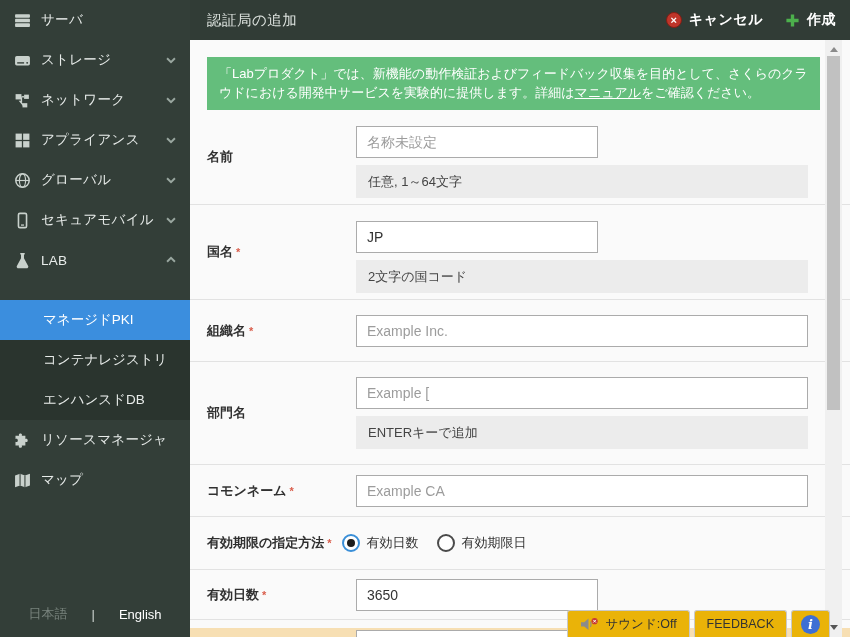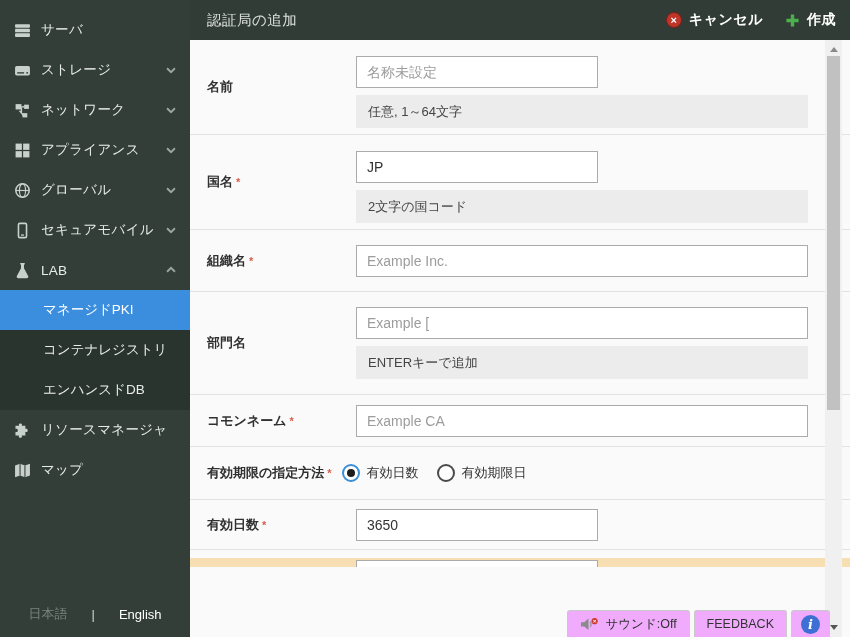--- a/index.html
+++ b/index.html
@@ -2,30 +2,30 @@
 <html><head>
 <meta charset="utf-8">
 <style>
   * { margin:0; padding:0; box-sizing:border-box; }
   html,body { width:850px; height:637px; overflow:hidden; }
   body { font-family:"Liberation Sans","DejaVu Sans",sans-serif; font-size:14px; }
   .app { position:relative; width:850px; height:637px; display:flex; background:#fff; }
 
   
   .sidebar { width:190px; height:637px; background:#333e38; flex:0 0 190px; position:relative; color:#dfe5e1; }
-  .nav { padding-top:10px; }
+  .nav { padding-top:0; }
   .nav-item { height:40px; display:flex; align-items:center; padding:0 12px 0 14px; cursor:pointer; }
   .nav-item .ic { width:17px; height:17px; margin-right:10px; color:#c9d1cc; flex:0 0 17px; }
   .nav-item .ic svg { width:17px; height:17px; display:block; }
   .nav-item .lbl { font-size:13.5px; color:#e8ecea; flex:1; letter-spacing:.3px; }
   .nav-item .chev { width:14px; height:14px; color:#9aa7a0; }
   .nav-item .chev svg { width:14px; height:14px; display:block; }
   .submenu { background:#2a342e; }
   .sub-item { height:40px; display:flex; align-items:center; padding-left:43px; font-size:13.5px; color:#e8ecea; cursor:pointer; }
-  .sub-item.selected { background:#3b8ede; color:#fff; }
+  .sub-item.selected { background:#3b8ede; color:#fff;margin-top:20px; }
   .lang { position:absolute; bottom:14px; left:0; width:100%; display:flex; justify-content:center; gap:24px; font-size:13px; align-items:center; }
   .lang .jp { color:#78837d; }
   .lang .sep { color:#cfd6d2; }
   .lang .en { color:#ffffff; cursor:pointer; }
 
   
   .main { flex:1; display:flex; flex-direction:column; background:#fafafa; position:relative; }
   .topbar { height:40px; background:#313c36; display:flex; align-items:center; padding:0 14px 0 17px; flex:0 0 40px; }
   .page-title { color:#dde3df; font-size:14.5px; letter-spacing:.5px; flex:1; }
   .top-actions { display:flex; align-items:center; gap:22px; }
@@ -72,21 +72,21 @@
   .scrollbar { position:absolute; top:40px; right:8px; width:17px; bottom:0; background:#f0f0f0; z-index:5; }
   .sb-arrow { position:absolute; left:0; width:17px; height:14px; display:flex; align-items:center; justify-content:center; }
   .sb-up { top:2px; }
   .sb-down { bottom:3px; }
   .tri-up { width:0; height:0; border-left:4px solid transparent; border-right:4px solid transparent; border-bottom:5px solid #8a8a8a; }
   .tri-down { width:0; height:0; border-left:4px solid transparent; border-right:4px solid transparent; border-top:5px solid #555; }
   .sb-thumb { position:absolute; left:2px; top:16px; width:13px; height:354px; background:#c1c1c1; }
 
   
   .overlay-btns { position:absolute; bottom:0; right:20px; display:flex; gap:4px; align-items:flex-end; z-index:6; }
-  .ov-btn { height:27px; background:#f0abfc; border:1px solid #c9c9c9; border-bottom:none; border-radius:3px 3px 0 0; display:flex; align-items:center; gap:6px; padding:0 12px; font-size:12.5px; color:#333; cursor:pointer; font-family:"Liberation Sans","DejaVu Sans",sans-serif; }
+  .ov-btn { height:27px; background:#eab308; border:1px solid #c9c9c9; border-bottom:none; border-radius:3px 3px 0 0; display:flex; align-items:center; gap:6px; padding:0 12px; font-size:12.5px; color:#333; cursor:pointer; font-family:"Liberation Sans","DejaVu Sans",sans-serif; }
   .ov-btn svg { display:block; }
   .info-circle { width:19px; height:19px; border-radius:50%; background:#3e6fd4; color:#fff; font-family:"DejaVu Serif","Liberation Serif",serif; font-style:italic; font-weight:bold; font-size:13px; display:flex; align-items:center; justify-content:center; }
   .ov-btn.info-btn { padding:0 9px; }
 </style>
 </head>
 <body>
 
 <div class="app">
 
   <aside class="sidebar">
@@ -253,20 +253,23 @@
           <span class="plus-ic">
             <svg viewBox="0 0 16 16" fill="none" stroke="#4cb04c" stroke-width="3.6">
                 <path d="M8 1.5v13M1.5 8h13"></path>
               </svg>
           </span>
           <span>作成</span>
         </button>
       </div>
     </header>
 
+    <div class="banner">
+      <span>「Labプロダクト」では、新機能の動作検証およびフィードバック収集を目的として、さくらのクラウドにおける開発中サービスを実験的に提供します。詳細は</span><a>マニュアル</a><span>をご確認ください。</span>
+    </div>
 
     <div class="form">
 
       <div class="row row-name">
         <div class="row-label">
           <span>名前</span>
             <span class="req"></span>
         </div>
         <div class="row-controls">
           <input class="txt narrow" type="text" placeholder="名称未設定" style="">

